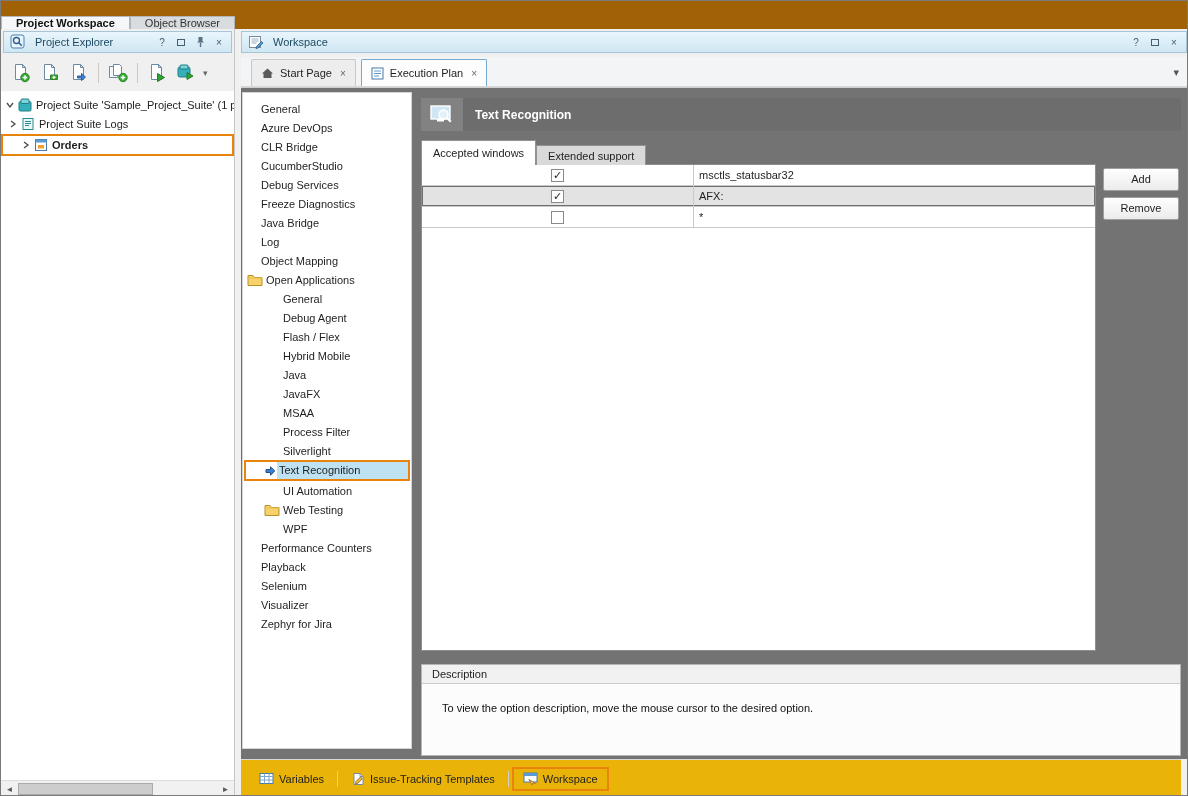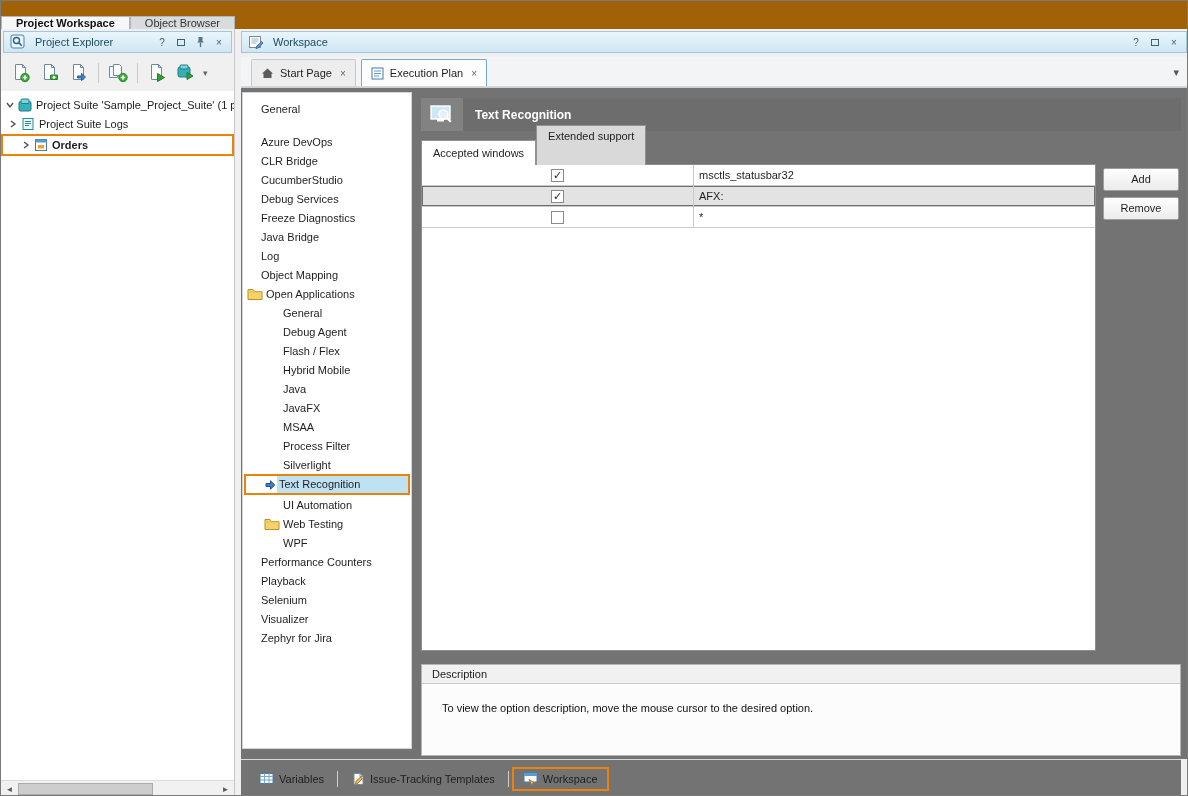--- a/index.html
+++ b/index.html
@@ -51,35 +51,35 @@
   .st-folder{margin-right:3px;display:flex;flex:none}
   .st-arrow{margin-right:1px;display:flex;flex:none}
   .st-row.selected{border:2px solid #e8830c;height:21px;padding-left:18px !important;margin:0 1px}
   .st-row.selected .st-label{background:#bfe2f2;flex:1;line-height:17px;padding-left:2px}
 
   
   .opt-header{position:absolute;left:180px;right:8px;top:10px;height:33px;background:#6d6d6d;display:flex;align-items:center}
   .opt-header-icon{width:42px;height:33px;background:#828282;display:flex;align-items:center;justify-content:center;flex:none}
   .opt-title{color:#fff;font-weight:bold;font-size:12px;margin-left:12px}
   .opt-tabs{position:absolute;left:180px;top:52px;height:25px;display:flex;align-items:flex-end;z-index:2}
-  .opt-tab{padding:0 11px;height:40px;line-height:21px;background:#d9d9d9;border:1px solid #929292;border-bottom:none;cursor:default}
+  .opt-tab{padding:0 11px;height:20px;line-height:21px;background:#d9d9d9;border:1px solid #929292;border-bottom:none;cursor:default}
   .opt-tab.active{background:#fff;height:25px;line-height:24px}
   .mask-table{position:absolute;left:180px;top:76px;width:675px;height:487px;border:1px solid #8e8e8e;background:#fff;z-index:1}
   .tr-row{display:flex;height:21px;border-bottom:1px solid #c9c9c9;background:#fff}
   .tr-row.selected{background:#e3e3e3;box-shadow:inset 0 0 0 1px #6f6f6f}
   .tr-cell-check{width:272px;border-right:1px solid #c9c9c9;display:flex;align-items:center;justify-content:center;flex:none}
   .tr-cell-text{flex:1;line-height:20px;padding-left:5px;white-space:nowrap;overflow:hidden}
   .checkbox{width:13px;height:13px;border:1px solid #8a8a8a;background:#fff;display:flex;align-items:center;justify-content:center;font-size:11px;line-height:11px;color:#222}
   .side-btn{position:absolute;left:862px;width:76px;height:23px;background:linear-gradient(#fefefe,#ececec);border:1px solid #9f9f9f;border-radius:2px;text-align:center;line-height:21px;cursor:default}
   .desc-box{position:absolute;left:180px;right:8px;top:576px;height:92px;border:1px solid #b5b5b5;background:#fcfcfc}
   .desc-header{height:19px;line-height:18px;padding-left:10px;background:#f1f1f1;border-bottom:1px solid #c9c9c9}
   .desc-text{padding:18px 0 0 20px;color:#111}
 
   
-  .bottom-strip{position:absolute;left:0;right:8px;bottom:0;height:38px;background:#737373;border-top:1px solid #d8d8d8;display:flex;align-items:center;padding-left:8px}
+  .bottom-strip{position:absolute;left:0;right:8px;bottom:0;height:38px;background:#eab308;border-top:1px solid #d8d8d8;display:flex;align-items:center;padding-left:8px}
   .bt-tab{display:flex;align-items:center;gap:5px;padding:4px 10px;cursor:default}
   .bt-tab.highlighted{border:2px solid #e8830c;padding:3px 9px}
   .bt-sep{width:1px;height:16px;background:#cfcfcf;margin:0 3px}
 </style>
 </head>
 <body>
 
 <div class="app">
 
   <div class="top-strip">
@@ -253,21 +253,21 @@
       </div>
       <span class="tabs-caret">▾</span>
     </div>
 
     <div class="ws-content">
 
       <div class="settings-col">
           <div class="st-row" style="padding-left: 18px;">
             <span class="st-label">General</span>
           </div>
-          <div class="st-row" style="padding-left: 18px; margin-top: 14px;">
+          <div class="st-row" style="padding-left: 18px;">
             <span class="st-label">Azure DevOps</span>
           </div>
           <div class="st-row" style="padding-left: 18px;">
             <span class="st-label">CLR Bridge</span>
           </div>
           <div class="st-row" style="padding-left: 18px;">
             <span class="st-label">CucumberStudio</span>
           </div>
           <div class="st-row" style="padding-left: 18px;">
             <span class="st-label">Debug Services</span>

